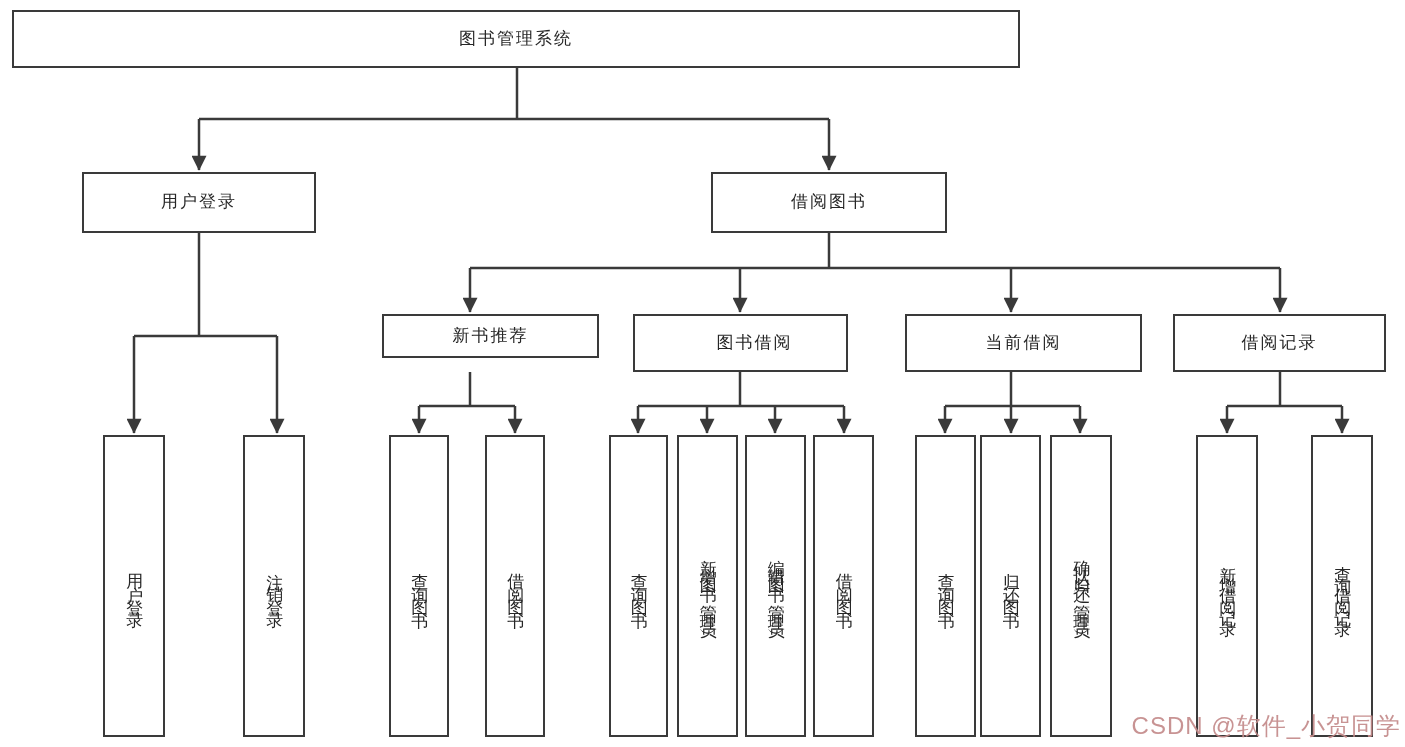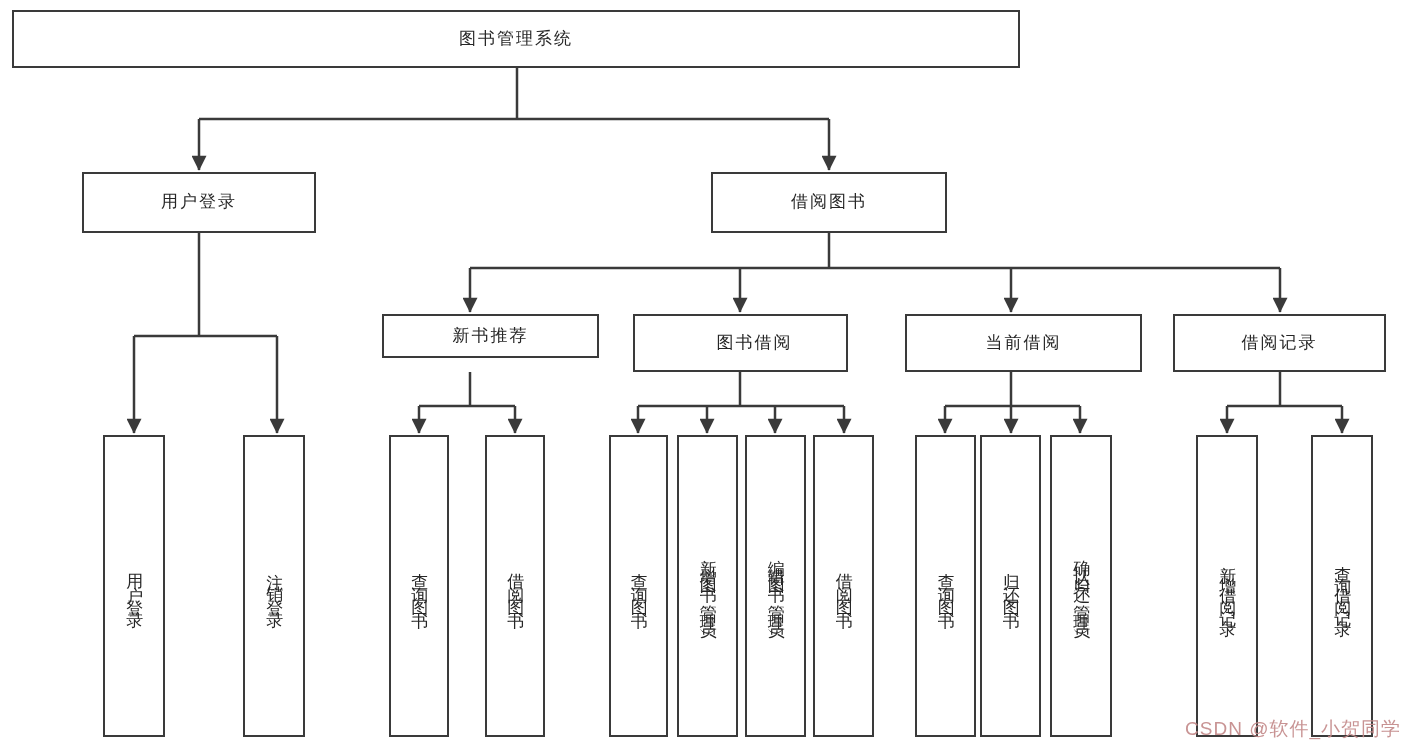--- a/index.html
+++ b/index.html
@@ -26,21 +26,21 @@
     writing-mode:vertical-rl;
     text-orientation:mixed;
     letter-spacing:13px;
     font-size:17px;
   }
   .box.v .lbl{display:block;}
   .watermark{
     position:absolute;
     right:4px;
     bottom:5px;
-    font-size:19px;
+    font-size:24px;
     letter-spacing:1px;
     color:rgba(195,138,138,0.92);
     white-space:nowrap;
   }
 </style>
 </head>
 <body>
 
 <div class="stage">
 

